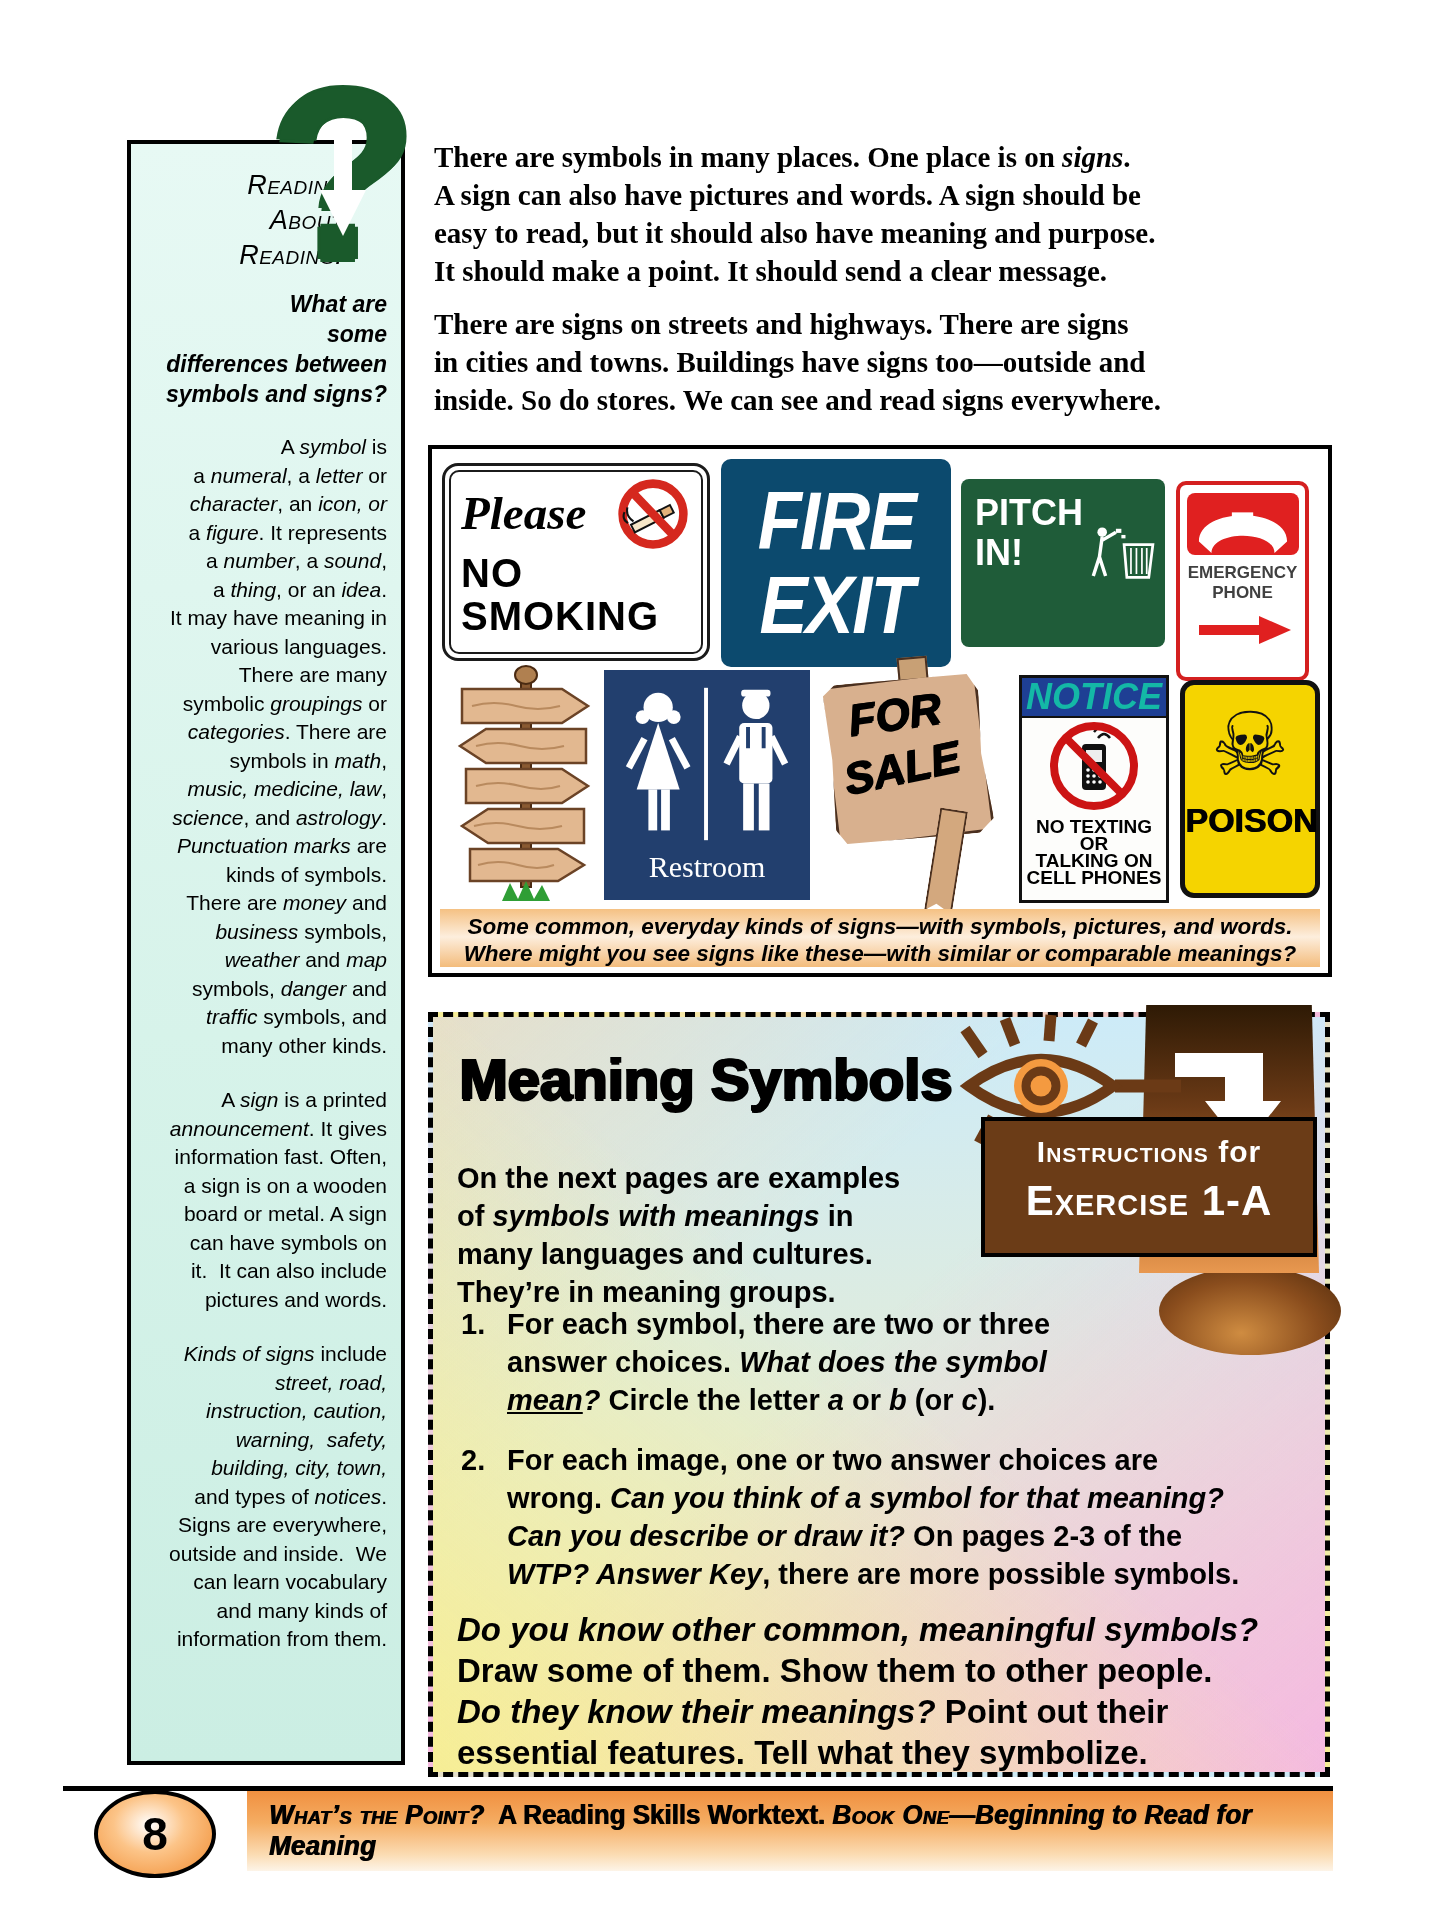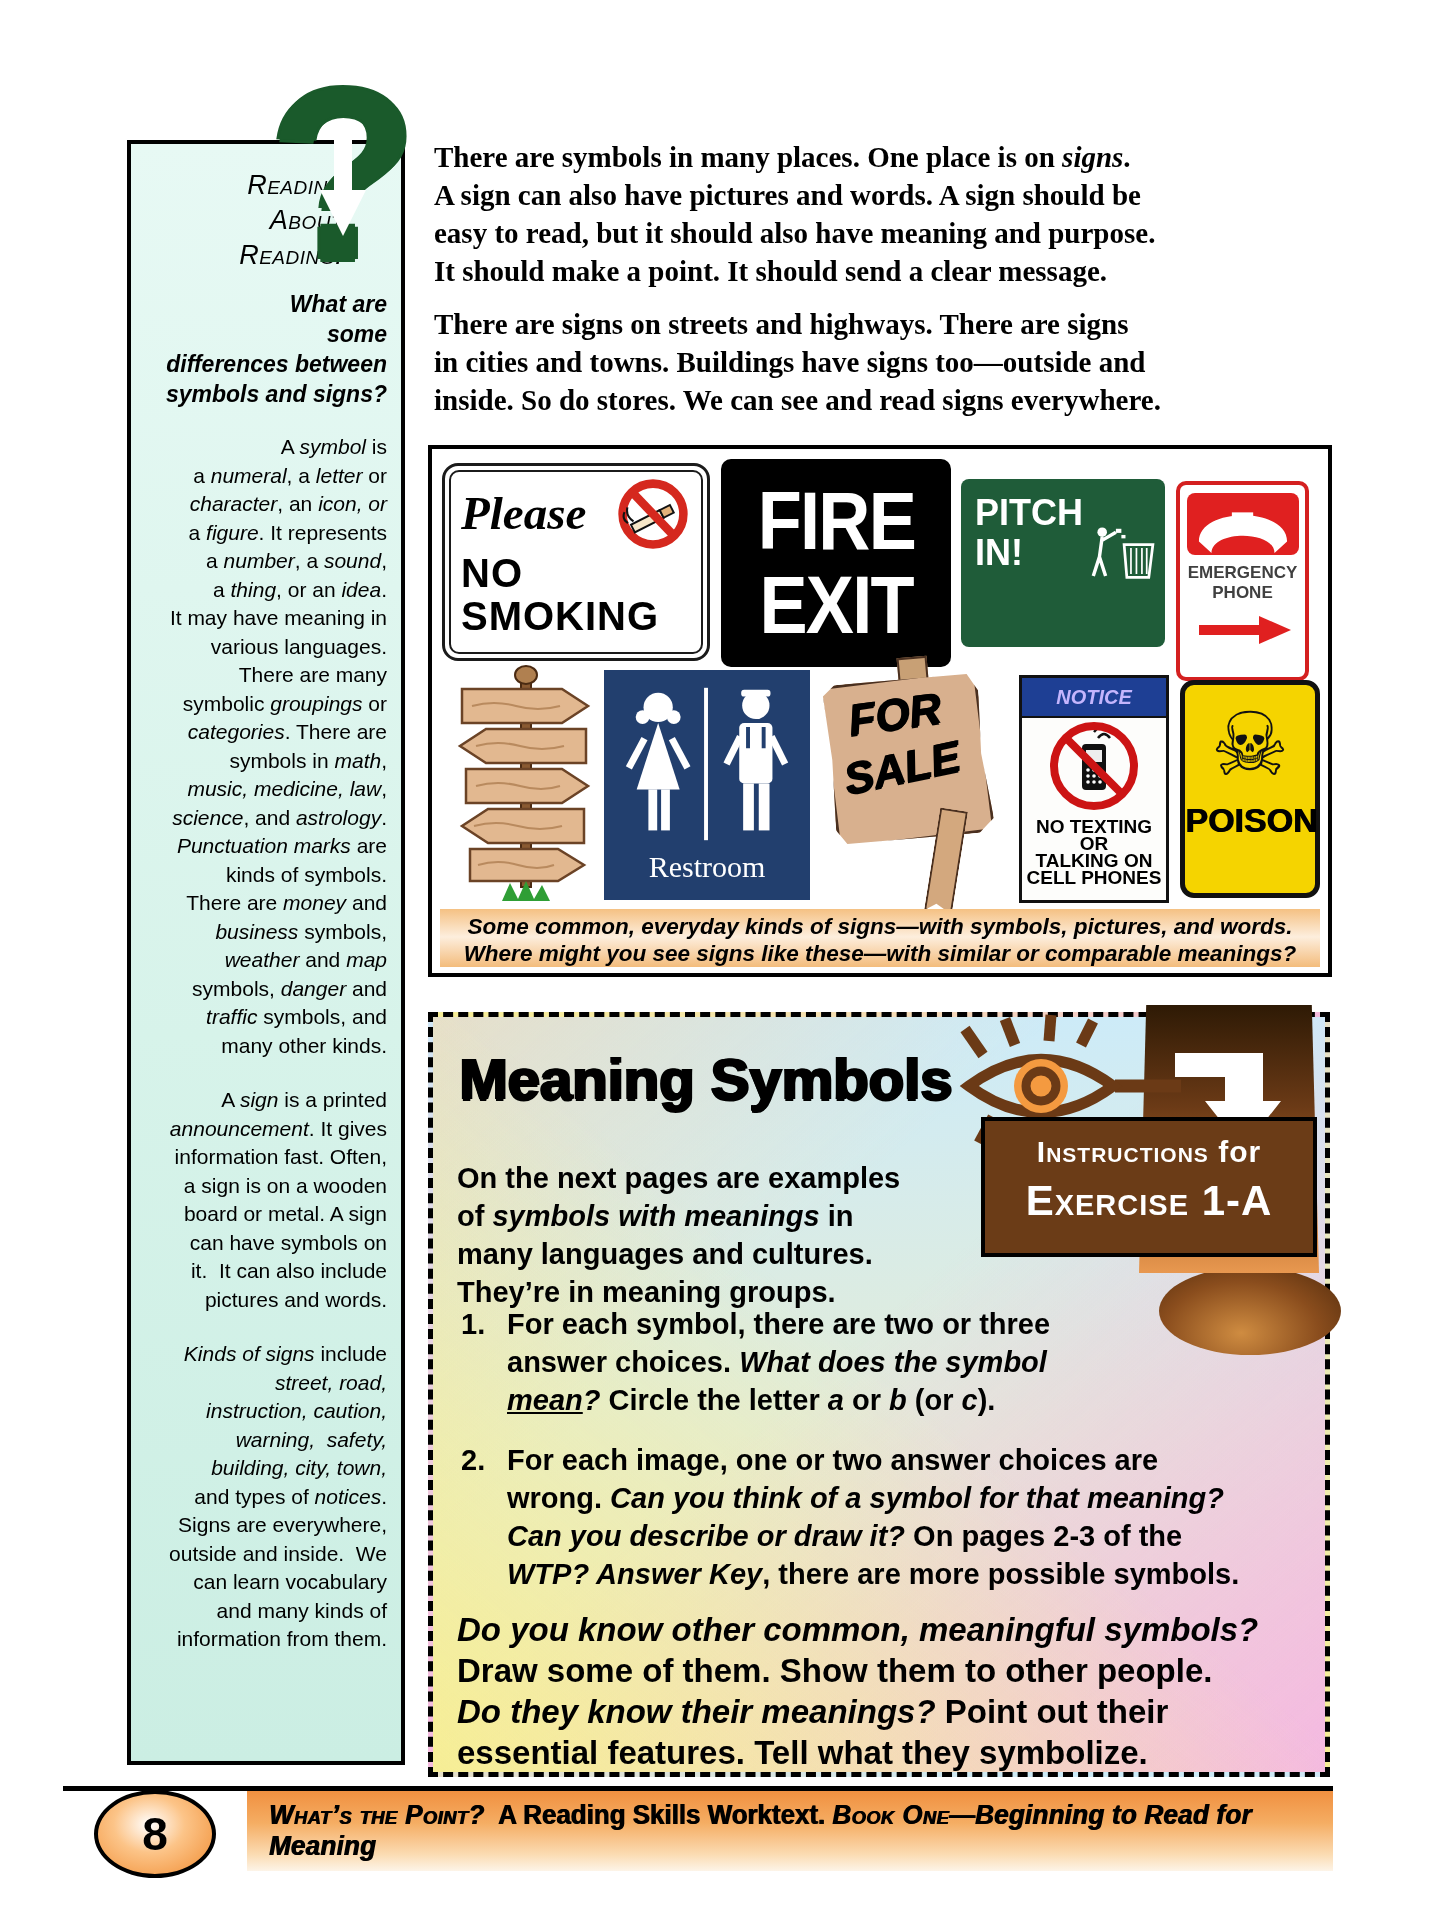--- a/index.html
+++ b/index.html
@@ -31,22 +31,22 @@
   
   .signsbox{left:428px;top:445px;width:904px;height:532px;box-sizing:border-box;
     border:4px solid #000;background:#fff;}
   .sign{position:absolute;box-sizing:border-box;}
   .s-nosmoke{left:10px;top:14px;width:268px;height:198px;border:3px solid #1b1b1b;border-radius:16px;padding:4px;}
   .s-nosmoke .inner{width:100%;height:100%;border:2px solid #1b1b1b;border-radius:10px;
      box-sizing:border-box;padding:4px 10px;}
   .please-row{display:flex;align-items:flex-start;justify-content:space-between;}
   .please{font-family:"Liberation Serif",serif;font-style:italic;font-weight:700;font-size:47px;line-height:74px;}
   .nosmoke-l{font-size:40px;font-weight:800;line-height:43px;letter-spacing:1px;}
-  .s-fire{left:289px;top:10px;width:230px;height:208px;background:#000000;border-radius:10px;
-     color:#fff;display:flex;flex-direction:column;justify-content:center;align-items:center;}
+  .s-fire{left:289px;top:10px;width:230px;height:208px;background:#0c4a6e;border-radius:10px;
+     color:#fff;display:flex;flex-direction:column;justify-content:center;align-items:center;font-style:italic;}
   .fire-t{font-size:82px;font-weight:800;line-height:84px;transform:scaleX(.88);letter-spacing:-2px;
      text-shadow:2px 0 #fff0,0 0 #fff0;}
   .s-pitch{left:529px;top:30px;width:204px;height:168px;background:#1f5c39;border-radius:8px;
      color:#fff;display:flex;padding:14px 8px 8px 14px;}
   .pitch-t{font-size:36px;font-weight:800;line-height:40px;}
   .s-emerg{left:744px;top:32px;width:133px;height:200px;background:#fff;border:4px solid #d42020;
      border-radius:10px;padding:8px 6px;text-align:center;}
   .emerg-box{background:#e02020;border-radius:8px;width:112px;height:62px;margin:0 auto;}
   .emerg-t{color:#404040;font-size:17px;font-weight:800;line-height:20px;margin-top:8px;}
   .s-post{left:14px;top:212px;width:162px;height:242px;}
@@ -60,21 +60,21 @@
   .sale-tab{position:absolute;left:78px;top:-2px;width:26px;height:30px;background:#c8a075;
      border:2px solid #4a3020;transform:rotate(-5deg);}
   .sale-post{position:absolute;left:112px;top:150px;width:24px;height:100px;background:#d3a87e;
      border:2px solid #4a3020;transform:rotate(9deg);clip-path:polygon(0 0,100% 0,100% 100%,40% 92%,0 100%);}
   .sale-t{position:absolute;left:18px;top:28px;width:120px;text-align:center;
      font-size:44px;font-weight:900;font-style:italic;line-height:54px;transform:rotate(-8deg);
      text-shadow:1.5px 0 #000,0 1.5px #000;}
   .sale-t .l2{display:inline-block;transform:rotate(-4deg);}
   .s-notice{left:587px;top:226px;width:150px;height:228px;border:3px solid #111;background:#fdfdfb;
      text-align:center;}
-  .notice-hd{background:#1e3f94;color:#c4b5fd;font-weight:800;font-style:italic;font-size:20px;
+  .notice-hd{background:#1e3f94;color:#14b8a6;font-weight:800;font-style:italic;font-size:36px;
      line-height:38px;height:38px;border-bottom:2px solid #111;}
   .notice-b{font-size:19px;font-weight:800;line-height:17px;}
   .s-poison{left:748px;top:231px;width:140px;height:218px;background:#f5d400;border:5px solid #111;
      border-radius:14px;text-align:center;padding-top:4px;}
   .skull{font-size:88px;line-height:112px;color:#111;
      font-family:"DejaVu Sans",sans-serif;}
   .poison-t{font-size:34px;font-weight:900;letter-spacing:0;text-shadow:1px 0 #000;}
   .caption{left:8px;top:460px;width:880px;height:58px;
      background:linear-gradient(180deg,#f5c183 0%,#fdeedd 48%,#f3bc7c 100%);
      text-align:center;font-style:italic;font-weight:700;font-size:22.5px;line-height:27px;

